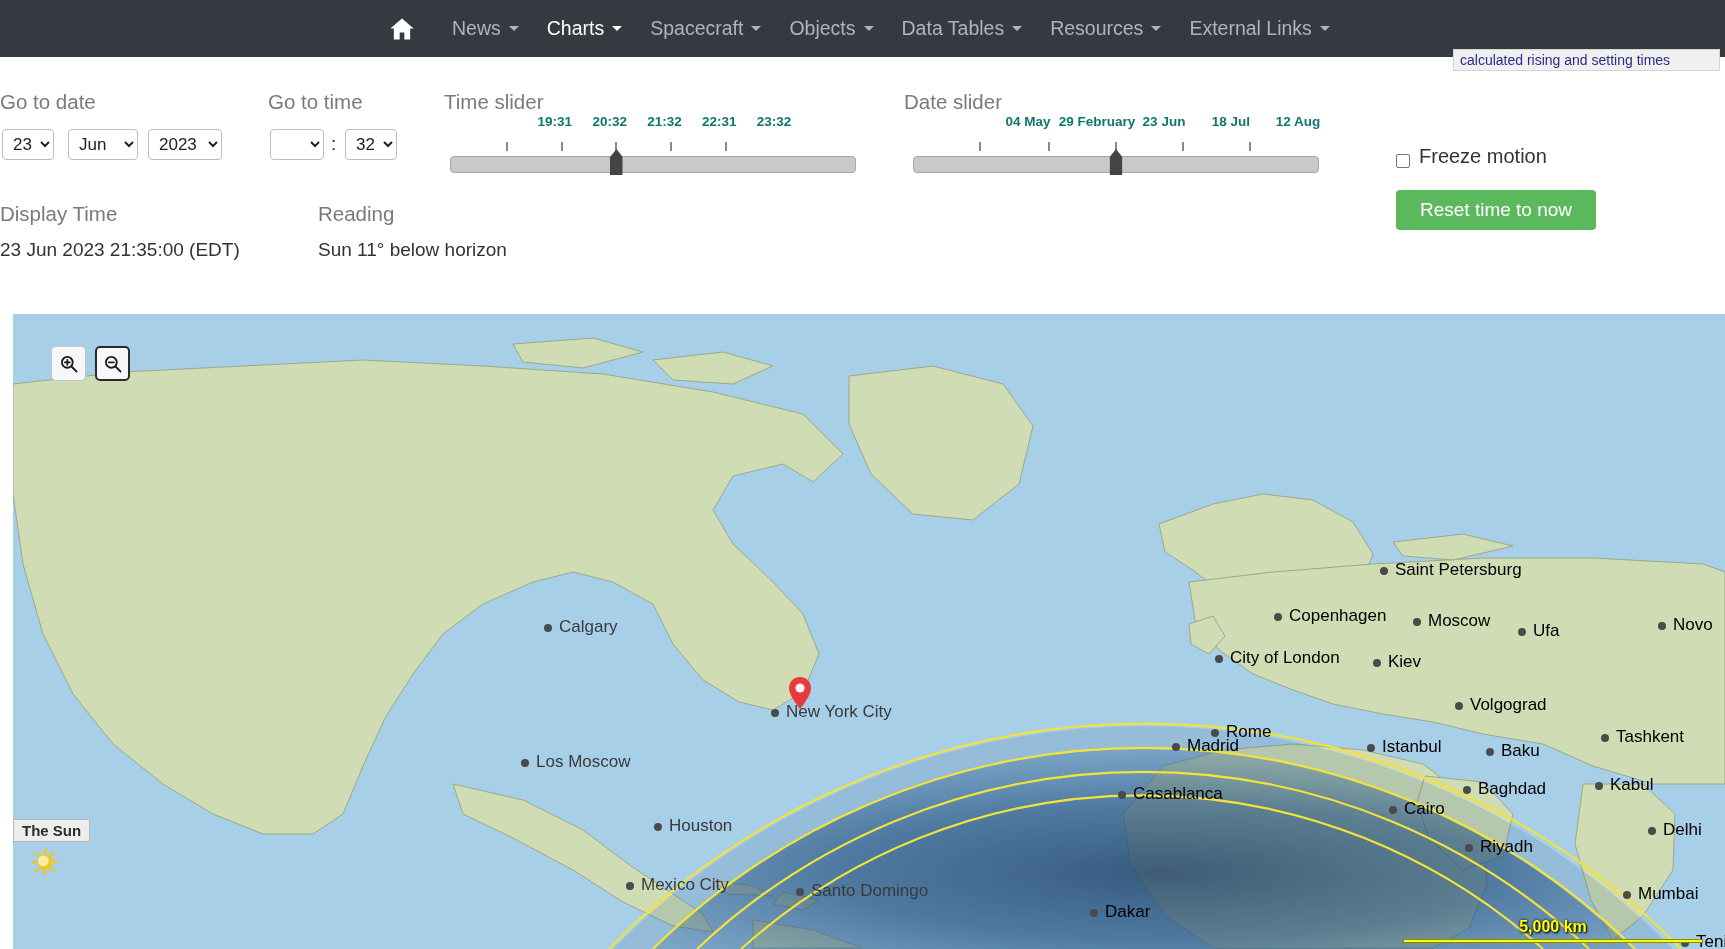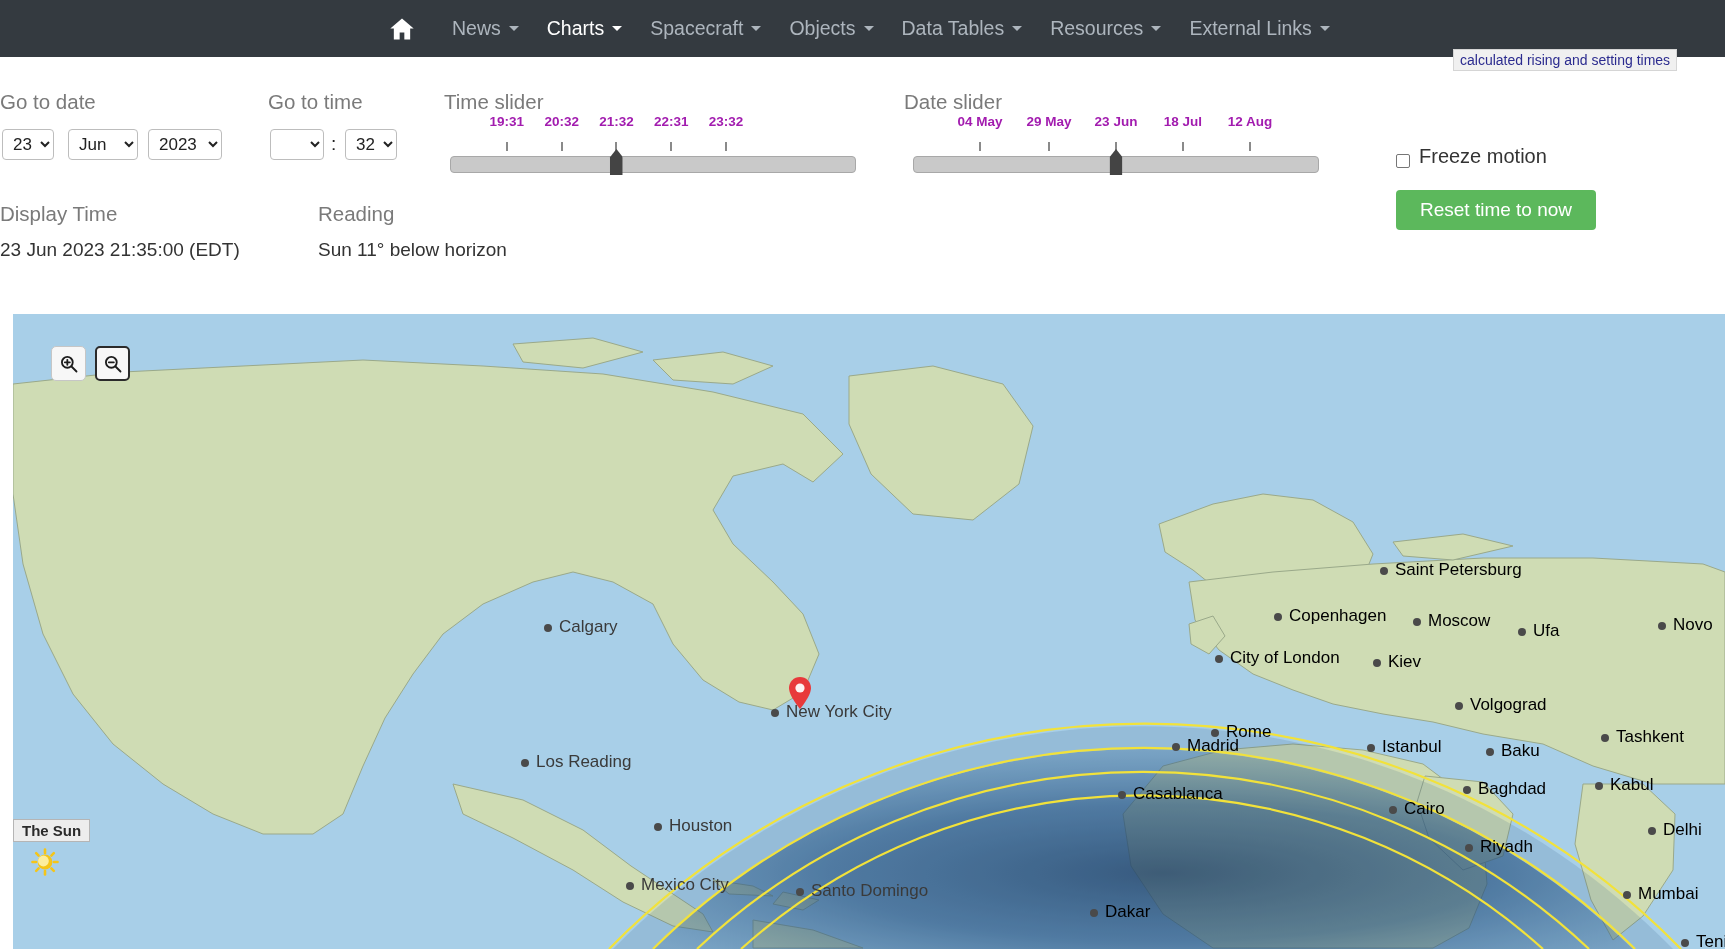--- a/index.html
+++ b/index.html
@@ -83,23 +83,24 @@
     position: absolute;
     height: 17px;
     background: #c9c9c9;
     border: 1px solid #a8a8a8;
     border-radius: 4px;
   }
   .tick-label {
     position: absolute;
     font-size: 13.5px;
     font-weight: bold;
-    color: #a21caf;
+    color: #0f766e;
     transform: translateX(-50%);
     white-space: nowrap;
+    margin-left: 48px;
   }
   .tick-mark {
     position: absolute;
     width: 2px; height: 9px;
     background: #8a8a8a;
     transform: translateX(-50%);
   }
   .slider-handle {
     position: absolute;
     width: 13px; height: 26px;
@@ -294,32 +295,32 @@
       <div class="tick-label" style="left: 276.08px; top: -18px;">23:32</div>
       <div class="tick-mark" style="left: 276.08px; top: 10px;"></div>
       <div class="slider-handle" style="left: 166.46px; top: 17px;"></div>
     </div>
 
   <div class="field-label" style="left:904px; top:33px;">Date slider</div>
   <div class="slider-wrap" id="date-slider" style="left:913px; top:75px; width:406px; height:45px;">
     <div class="slider-track" style="left:0; top:24px; width:406px;"></div>
   <div class="tick-label" style="left: 66.99px; top: -18px;">04 May</div>
       <div class="tick-mark" style="left: 66.99px; top: 10px;"></div>
-      <div class="tick-label" style="left: 136.01px; top: -18px;">29 May</div>
+      <div class="tick-label" style="left: 136.01px; top: -18px;">29 February</div>
       <div class="tick-mark" style="left: 136.01px; top: 10px;"></div>
       <div class="tick-label" style="left: 203px; top: -18px;">23 Jun</div>
       <div class="tick-mark" style="left: 203px; top: 10px;"></div>
       <div class="tick-label" style="left: 269.99px; top: -18px;">18 Jul</div>
       <div class="tick-mark" style="left: 269.99px; top: 10px;"></div>
       <div class="tick-label" style="left: 336.98px; top: -18px;">12 Aug</div>
       <div class="tick-mark" style="left: 336.98px; top: 10px;"></div>
       <div class="slider-handle" style="left: 203px; top: 17px;"></div>
     </div>
 
-  <div class="tooltip-clip" style="left:1453px; top:-8px; width:224px; height:22px;">calculated rising and setting times</div>
+  <div class="tooltip-clip" style="left:1453px; top:-8px; width:267px; height:22px;">calculated rising and setting times</div>
 
   <div class="freeze-row" style="left:1396px; top:88px;">
     <div class="freeze-box"></div>
     <span class="freeze-label">Freeze motion</span>
   </div>
 
   <button class="reset-btn" style="left:1396px; top:133px;">Reset time to now</button>
 
   <div class="field-label" style="left:0px; top:145px;">Display Time</div>
   <div class="value-text" style="left:0px; top:182px;">23 Jun 2023 21:35:00 (EDT)</div>
@@ -441,25 +442,29 @@
             <line x1="20.4" y1="20.4" x2="22.8" y2="22.8"></line>
             <line x1="5.2" y1="22.8" x2="7.6" y2="20.4"></line>
             <line x1="20.4" y1="7.6" x2="22.8" y2="5.2"></line>
           </g>
         </g>
         <circle cx="12.4" cy="13" r="5.4" fill="#fcee9e"></circle>
       </svg>
     </div>
   </div>
 
+  <div class="scalebar">
+    <div class="scalebar-text">5,000 km</div>
+    <div class="scalebar-line"></div>
+  </div>
 
   <div id="city-layer">
       <div class="city" style="left: 531px; top: 313px;"><span class="dot"></span><span>Calgary</span></div>
       <div class="city" style="left: 758px; top: 398px;"><span class="dot"></span><span>New York City</span></div>
-      <div class="city" style="left: 508px; top: 448px;"><span class="dot"></span><span>Los Reading</span></div>
+      <div class="city" style="left: 508px; top: 448px;"><span class="dot"></span><span>Los Moscow</span></div>
       <div class="city" style="left: 641px; top: 512px;"><span class="dot"></span><span>Houston</span></div>
       <div class="city" style="left: 613px; top: 571px;"><span class="dot"></span><span>Mexico City</span></div>
       <div class="city" style="left: 783px; top: 577px;"><span class="dot"></span><span>Santo Domingo</span></div>
       <div class="city dark" style="left: 1077px; top: 598px;"><span class="dot"></span><span>Dakar</span></div>
       <div class="city dark" style="left: 1105px; top: 480px;"><span class="dot"></span><span>Casablanca</span></div>
       <div class="city dark" style="left: 1159px; top: 432px;"><span class="dot"></span><span>Madrid</span></div>
       <div class="city dark" style="left: 1202px; top: 344px;"><span class="dot"></span><span>City of London</span></div>
       <div class="city dark" style="left: 1261px; top: 302px;"><span class="dot"></span><span>Copenhagen</span></div>
       <div class="city dark" style="left: 1367px; top: 256px;"><span class="dot"></span><span>Saint Petersburg</span></div>
       <div class="city dark" style="left: 1400px; top: 307px;"><span class="dot"></span><span>Moscow</span></div>

